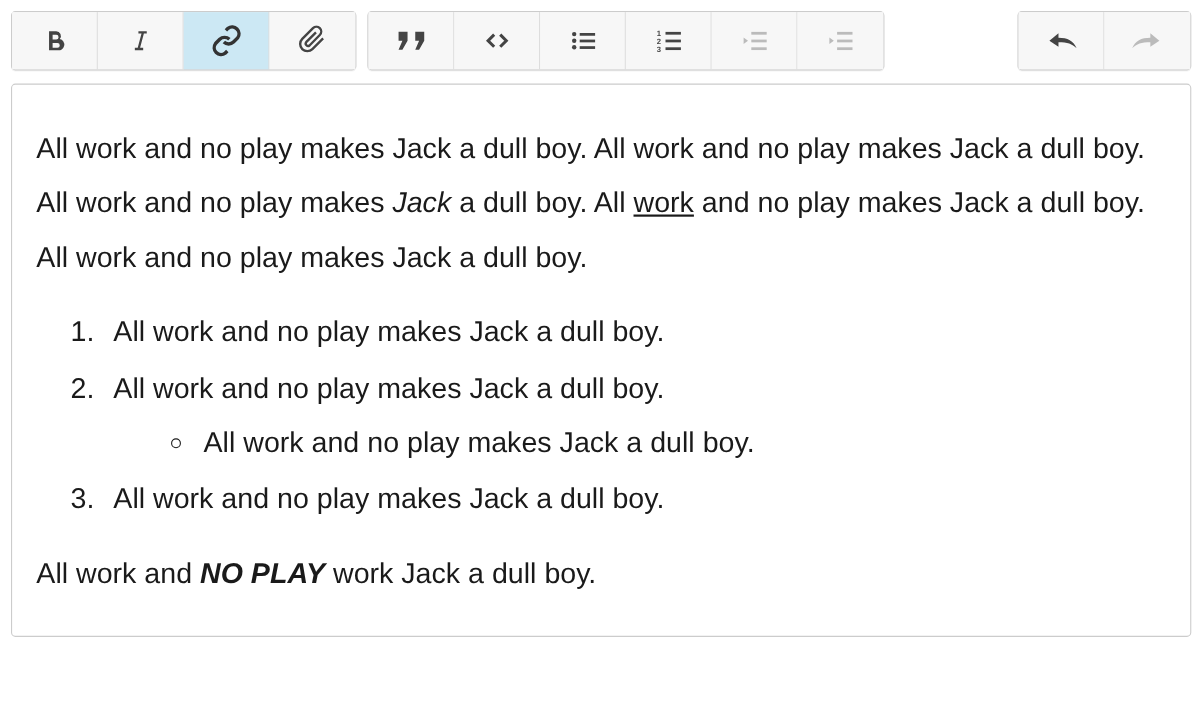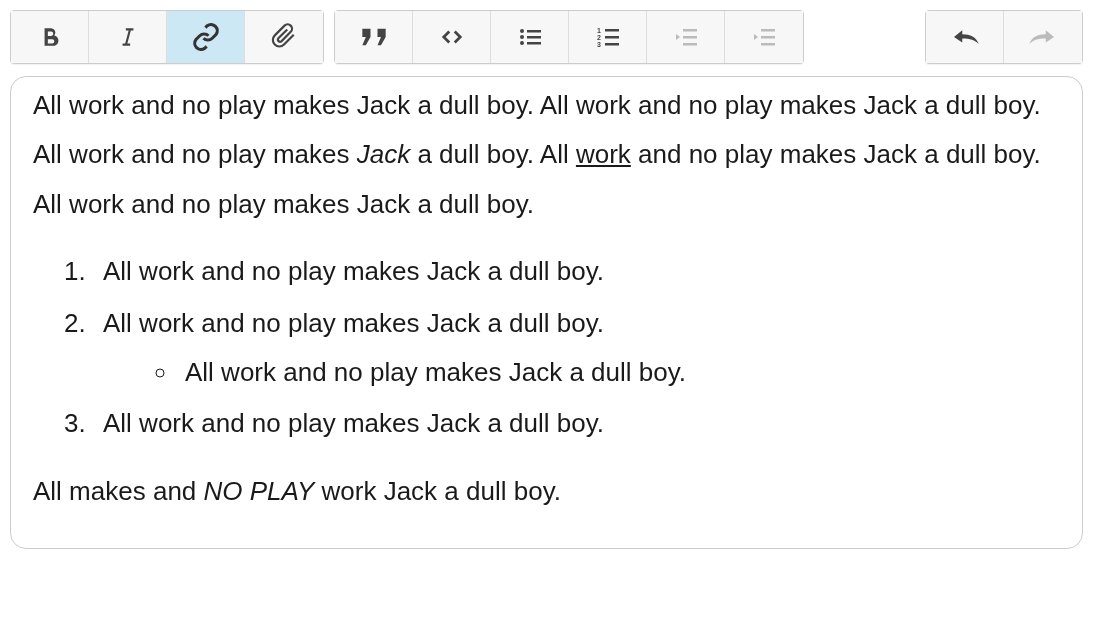--- a/index.html
+++ b/index.html
@@ -31,22 +31,22 @@
       border-right: 1px solid #ddd;
       cursor: pointer;
       color: #444;
     }
     .tool-btn:last-child { border-right: none; }
     .tool-btn.active { background: #cce8f4; }
     .tool-btn.disabled { color: #bbb; cursor: default; }
     .spacer { flex: 1; }
     .editor {
       border: 1px solid #ccc;
-      border-radius: 16px;
-      padding: 4px 22px 22px 22px;
+      border-radius: 4px;
+      padding: 34px 22px 22px 22px;
       font-size: 26px;
       line-height: 1.9;
       color: #1a1a1a;
     }
     .editor p { margin-bottom: 10px; }
     .editor ol {
       margin: 18px 0 18px 42px;
       padding-left: 18px;
     }
     .editor ol > li {
@@ -54,21 +54,21 @@
       margin-bottom: 2px;
     }
     .editor ul {
       list-style-type: circle;
       margin-left: 58px;
       padding-left: 18px;
     }
     .editor ul > li { padding-left: 6px; }
     .underlined { text-decoration: underline; }
     .italic { font-style: italic; }
-    .bolditalic { font-weight: 400; font-style: italic; margin-top: 26px; }
+    .bolditalic { font-weight: 700; font-style: italic; margin-top: 26px; }
     svg { display: block; }
   </style>
 </head>
 <body>
 
 <div class="toolbar">
 
   <div class="tool-group">
     <button class="tool-btn">
       <span>
@@ -193,15 +193,15 @@
     <li>
       <span>All work and no play makes Jack a dull boy.</span>
       <ul>
         <li>All work and no play makes Jack a dull boy.</li>
       </ul>
     </li>
     <li>All work and no play makes Jack a dull boy.</li>
   </ol>
 
   <p>
-    <span>All makes and </span><span class="bolditalic">NO PLAY</span><span> work Jack a dull boy.</span>
+    <span>All work and </span><span class="bolditalic">NO PLAY</span><span> work Jack a dull boy.</span>
   </p>
 </div>
 
 </body></html>

